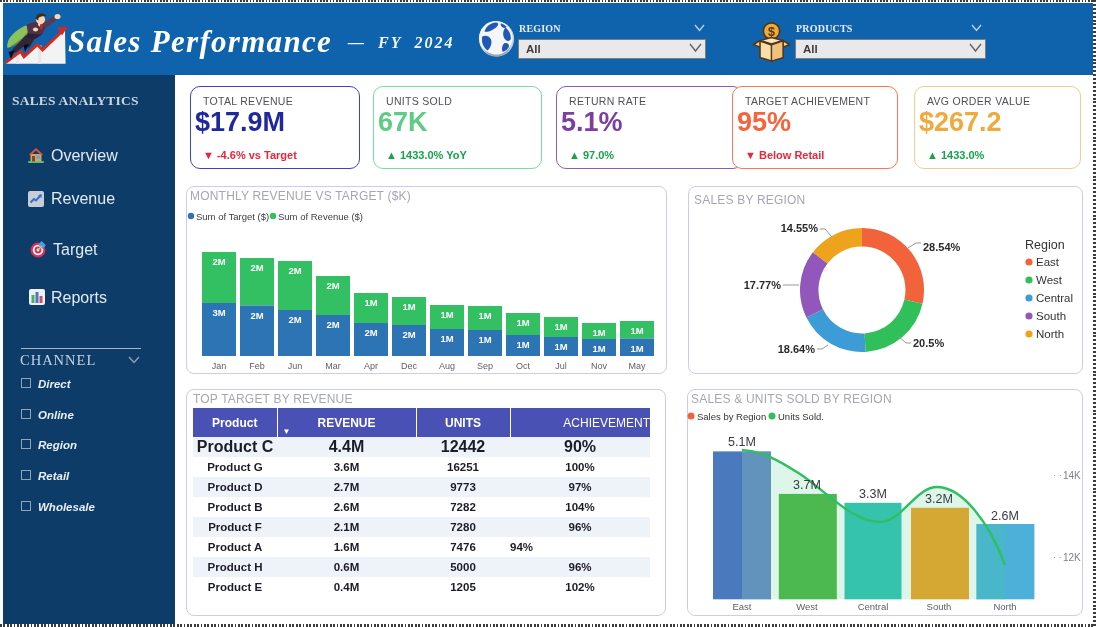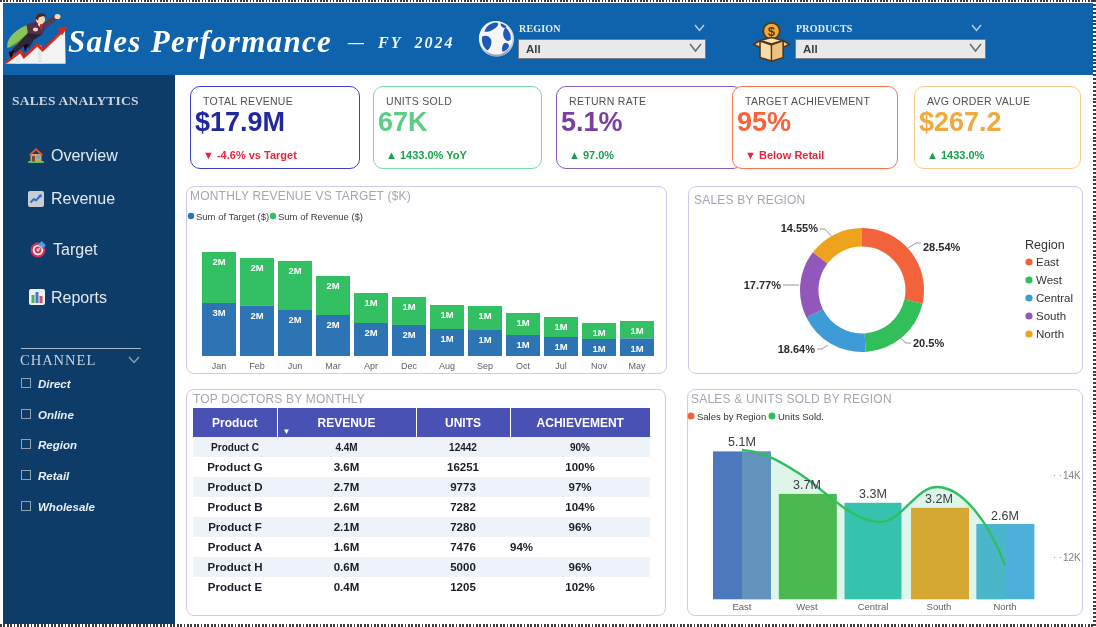--- a/index.html
+++ b/index.html
@@ -281,31 +281,31 @@
     <text x="1036" y="284" font-size="11.5" fill="#333">West</text>
 <circle cx="1029" cy="298" r="3.6" fill="#3d9bd5"></circle>
     <text x="1036" y="302" font-size="11.5" fill="#333">Central</text>
 <circle cx="1029" cy="316" r="3.6" fill="#9257bb"></circle>
     <text x="1036" y="320" font-size="11.5" fill="#333">South</text>
 <circle cx="1029" cy="334" r="3.6" fill="#eda31c"></circle>
     <text x="1036" y="338" font-size="11.5" fill="#333">North</text>
 </svg>
 
 <div class="abs panel" style="left:186px; top:389px; width:480px; height:227px;"></div>
-<div class="abs ptitle" style="left:193px; top:392px;">TOP DOCTORS BY MONTHLY</div>
+<div class="abs ptitle" style="left:193px; top:392px;">TOP TARGET BY REVENUE</div>
 <div class="abs" style="left:193px; top:408px;">
     <table style="border-collapse:collapse; table-layout:fixed; width:457px; font-family:'Liberation Sans',sans-serif;">
 <tbody>
         <tr style="background:#4a51b5; color:#fff; height:29px; font-size:12px;">
 <td style="width:84px; text-align:center; font-weight:bold; border-right:1px solid #fff;">Product</td>
 <td style="width:139px; text-align:center; font-weight:bold; border-right:1px solid #fff; position:relative;">REVENUE<span style="position:absolute; left:5px; bottom:1px; font-size:8px;">▼</span></td>
 <td style="width:94px; text-align:center; font-weight:bold; border-right:1px solid #fff;">UNITS</td>
-<td style="width:140px; text-align:center; font-weight:bold;">ACHIEVEMENT</td>
-        </tr>
-<tr style="background:#eef2f9; height:20px; font-size:10px; font-weight:bold; color:#1c1c28;">
+<td style="width:140px; text-align:right; font-weight:normal;">ACHIEVEMENT</td>
+        </tr>
+<tr style="background:#eef2f9; height:20px; font-size:16px; font-weight:bold; color:#1c1c28;">
 <td style="text-align:center; width:84px;">Product C</td>
           <td style="text-align:center;">4.4M</td>
           <td style="text-align:center;">12442</td>
           <td style="text-align:center;">90%</td>
         </tr>
 <tr style="background:#ffffff; height:20px; font-size:11.5px; font-weight:bold; color:#1c1c28;">
 <td style="text-align:center; width:84px;">Product G</td>
           <td style="text-align:center;">3.6M</td>
           <td style="text-align:center;">16251</td>
           <td style="text-align:center;">100%</td>

